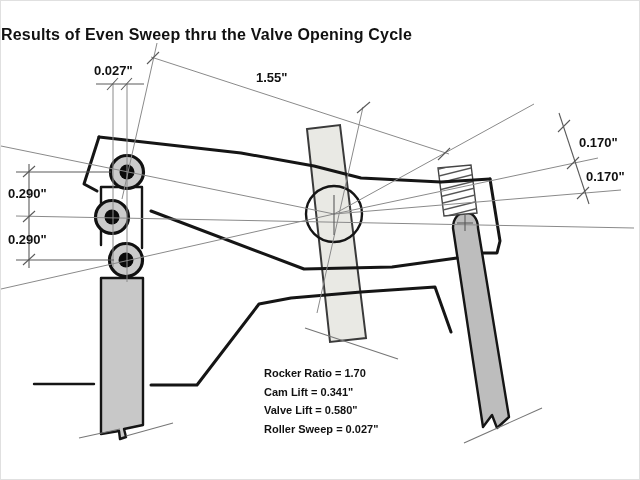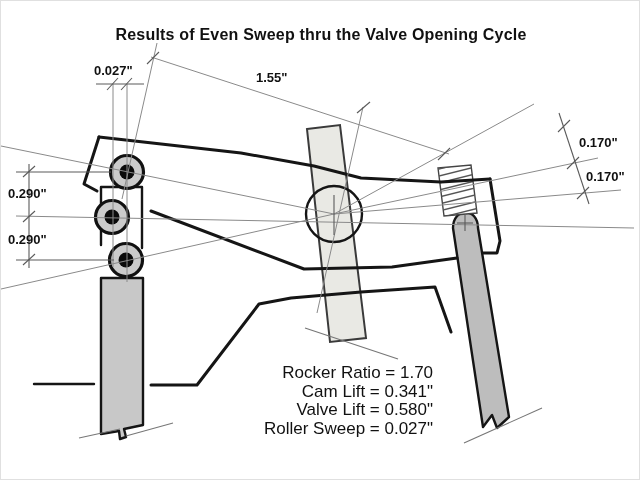--- a/index.html
+++ b/index.html
@@ -3,29 +3,29 @@
 <meta charset="utf-8">
 <style>
   html,body{margin:0;padding:0;background:#fff;}
   .stage{
     position:relative;width:640px;height:480px;background:#ffffff;
     font-family:"Liberation Sans",sans-serif;color:#111;overflow:hidden;
     box-sizing:border-box;border:1px solid #e0e0e0;
   }
   .stage svg{position:absolute;left:0;top:0;}
   .lbl{position:absolute;font-weight:bold;white-space:pre;}
-  .title{left:0;top:25px;width:640px;text-align:center;font-size:16px;letter-spacing:.2px;}
+  .title{left:0;top:25px;width:640px;font-size:16px;letter-spacing:.2px;}
   .dim{font-size:13px;}
   .d-sweep{left:93px;top:62px;}
   .d-len{left:255px;top:69px;}
   .d-p-up{left:7px;top:185px;}
   .d-p-lo{left:7px;top:231px;}
   .d-v-up{left:578px;top:134px;}
   .d-v-lo{left:585px;top:168px;}
-  .results{position:absolute;left:263px;top:363px;font-size:17px;font-weight:normal;line-height:18.6px;text-align:right;}
+  .results{position:absolute;left:263px;top:363px;font-size:11px;font-weight:bold;line-height:18.6px;}
 </style>
 </head>
 <body>
 
 <div class="stage">
 
   <svg width="640" height="480" viewBox="0 0 640 480">
     <defs>
       <clipPath id="hatchClip">
           <polygon points="437,167 470,164 476,212 443,215"></polygon>

